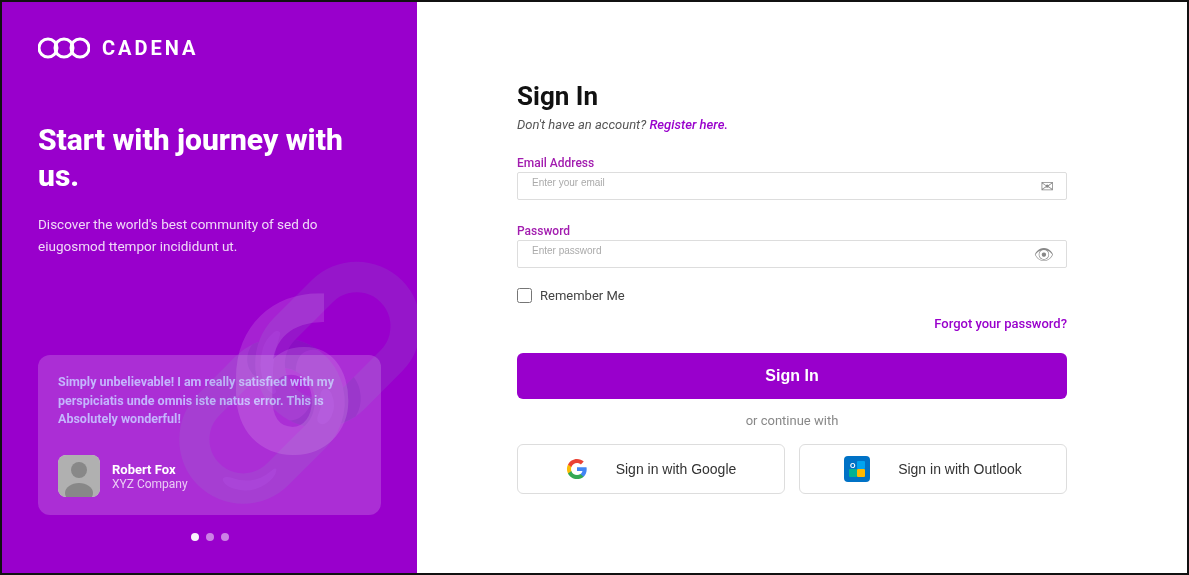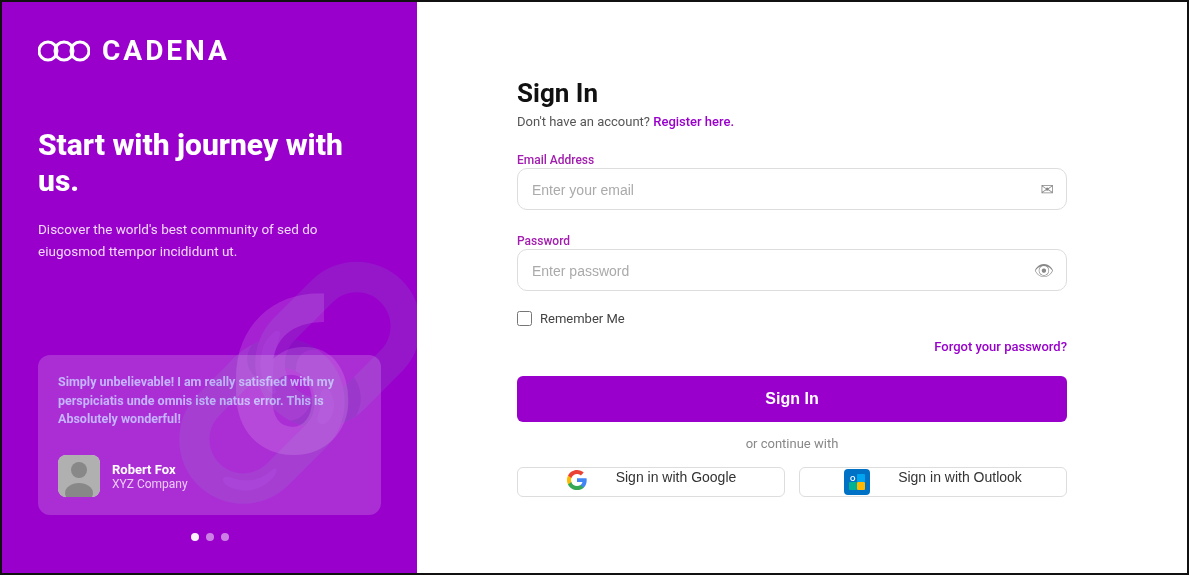--- a/index.html
+++ b/index.html
@@ -51,21 +51,21 @@
     .logo-icon {
       display: flex;
       align-items: center;
     }
     .logo-chains {
       width: 52px;
       height: 28px;
     }
     .logo-text {
       color: #fff;
-      font-size: 28px;
+      font-size: 20px;
       font-weight: 700;
       letter-spacing: 3px;
     }
     .hero-heading {
       color: #fff;
       font-size: 30px;
       font-weight: 800;
       line-height: 1.2;
       margin-bottom: 20px;
     }
@@ -137,42 +137,43 @@
     .sign-in-title {
       font-size: 26px;
       font-weight: 700;
       color: #111;
       margin-bottom: 6px;
     }
     .register-link-row {
       font-size: 13px;
       color: #555;
       margin-bottom: 20px;
+      font-style: italic;
     }
     .register-link-row a {
       color: #9900cc;
       text-decoration: none;
       font-weight: 500;
     }
     .field-label {
       font-size: 12px;
       color: #a21caf;
       margin-bottom: 6px;
       font-weight: 500;
     }
     .input-wrapper {
       position: relative;
       margin-bottom: 20px;
     }
     .input-wrapper input {
       width: 100%;
-      padding: 13px 42px 11px 14px;
+      padding: 4px 42px 11px 14px;
       border: 1.5px solid #ddd;
-      border-radius: 10px;
-      font-size: 14px;
+      border-radius: 2px;
+      font-size: 10px;
       color: #333;
       outline: none;
       background: #fff;
     }
     .input-wrapper input::placeholder {
       color: #aaa;
     }
     .input-icon {
       position: absolute;
       right: 13px;
@@ -226,25 +227,26 @@
       font-size: 13px;
       margin-bottom: 16px;
     }
     .social-buttons {
       display: flex;
       gap: 14px;
     }
     .social-btn {
       flex: 1;
       display: flex;
+      align-items: center;
       justify-content: center;
       gap: 28px;
       border: 1.5px solid #ddd;
       border-radius: 6px;
-      padding: 1px 14px;
+      padding: 11px 14px;
       background: #fff;
       cursor: pointer;
       font-size: 14px;
       color: #333;
       font-weight: 500;
     }
     .google-icon {
       width: 22px;
       height: 22px;
     }

